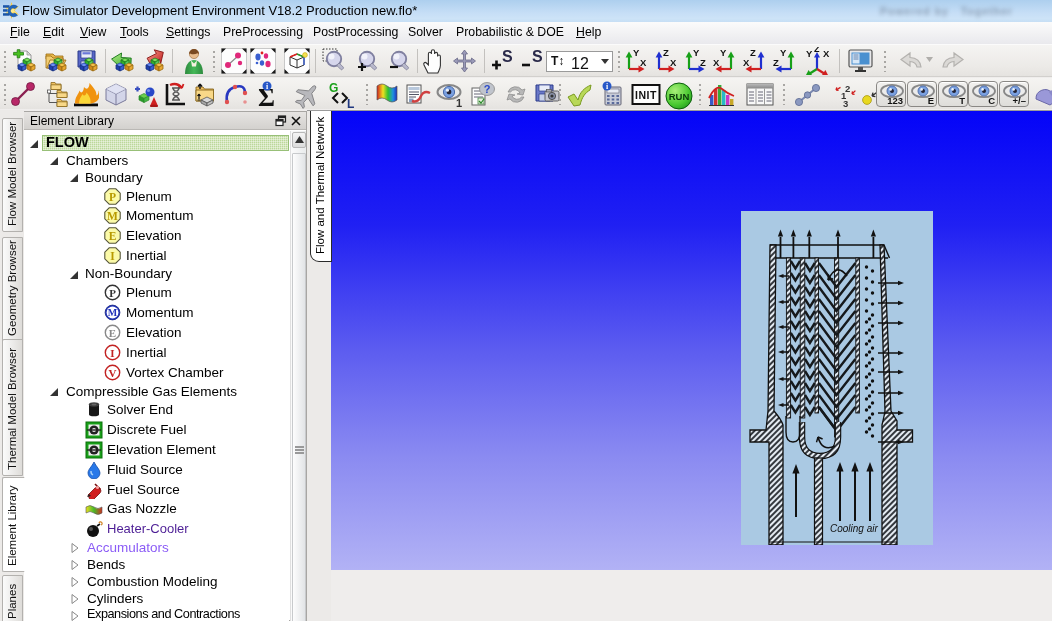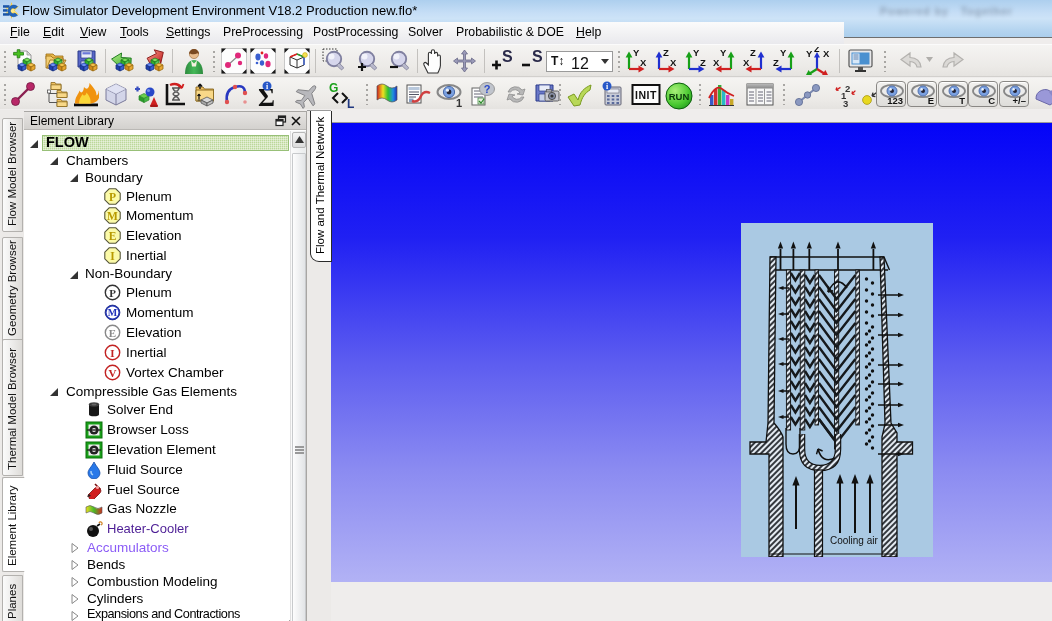--- a/index.html
+++ b/index.html
@@ -3,21 +3,21 @@
 <meta charset="utf-8">
 <style>
   * { margin:0; padding:0; box-sizing:border-box; }
   html,body { width:1052px; height:621px; overflow:hidden; font-family:"Liberation Sans",sans-serif; }
   #app { position:relative; width:1052px; height:621px; background:#efedec; overflow:hidden; }
   #titlebar { position:absolute; left:0; top:0; width:1052px; height:38px;
     background:linear-gradient(180deg,#adcfee 0%,#c6def6 35%,#cde3f7 50%,#b6d5f0 80%,#abceec 100%);
     border-bottom:1px solid #6e6e6e; }
   #titlebar .ttext { position:absolute; left:22px; top:3px; font-size:13px; color:#000; }
   #titlebar .wmark { position:absolute; left:880px; top:5px; color:rgba(85,100,120,0.5); font-size:10.5px; filter:blur(2.2px); font-weight:bold; letter-spacing:1px;}
-  #menubar { position:absolute; left:0; top:22px; width:844px; height:22px;
+  #menubar { position:absolute; left:0; top:22px; width:1052px; height:22px;
     background:linear-gradient(180deg,#fbfbfb,#f1f1f3 55%,#e9e9ed); font-size:12.3px; }
   #menubar span.mi { position:absolute; top:3px; color:#000; }
   #menubar u { text-decoration:underline; }
   .tbrow { position:absolute; left:0; width:1052px;
     background:linear-gradient(180deg,#f5f4f2,#eceae7 70%,#e5e3e0); }
   #tb1 { top:44px; height:33px; border-top:1px solid #fbfbfb; border-bottom:1px solid #d2d0cd; }
   #tb2 { top:78px; height:31px; }
   .ic { position:absolute; }
   .vsep { position:absolute; top:4px; width:1px; height:24px; background:#c3c1be; }
   .grip { position:absolute; top:6px; width:2px; height:21px;
@@ -30,22 +30,22 @@
   .vtab .vt { position:absolute; left:3px; bottom:5px; transform-origin:0 100%; transform:rotate(-90deg) translateY(100%);
     white-space:nowrap; font-size:11.5px; color:#111; }
   #panel { position:absolute; left:24px; top:1px; width:283px; height:510px; background:#fff;
     border:1px solid #a8a6a3; border-left:none; }
   #phead { position:absolute; left:0; top:0; width:282px; height:18px;
     background:linear-gradient(180deg,#e6e4e2,#d3d1ce); border-bottom:1px solid #bab8b5; }
   #phead .pt { position:absolute; left:6px; top:2px; font-size:12px; color:#000; }
   #tree { position:absolute; left:0; top:19px; width:265px; height:490px; background:#fff; overflow:hidden; }
   #sbar { position:absolute; right:0px; top:19px; width:16px; height:490px; background:linear-gradient(90deg,#fbfbfb,#e9ebec); border-left:1px solid #e0e0e0; }
   #midstrip { position:absolute; left:307px; top:0; width:24px; height:511px; background:#eceae8; border-top:1px solid #9b9b9b;}
-  #canvas { position:absolute; left:331px; top:12px; width:721px; height:460px; border-top:1px solid #9b9b9b;
-    background:linear-gradient(180deg,#0404f8 0%,#2020f3 25%,#5c5cf0 52%,#8a8af1 75%,#b2b2f5 100%); }
+  #canvas { position:absolute; left:331px; top:0; width:721px; height:460px; border-top:1px solid #9b9b9b;
+    background:linear-gradient(180deg,#0404f8 0%,#2020f3 25%,#5c5cf0 52%,#8a8af1 75%,#b2b2f5 100%);font-style:italic; }
   #ftntab { position:absolute; left:310px; top:1px; width:22px; height:151px; background:#fff;
     border:1px solid #2a2a2a; border-top:none; border-radius:0 0 0 9px; z-index:5; }
   #ftntab .vt { position:absolute; left:3px; bottom:7px; transform-origin:0 100%; transform:rotate(-90deg) translateY(100%);
     white-space:nowrap; font-size:11.5px; color:#000; }
   #coolimg { position:absolute; left:410px; top:100px; width:192px; height:334px; background:#aac9e3; }
 </style>
 </head>
 <body>
 <div id="app">
 <div id="titlebar">
@@ -902,21 +902,21 @@
 <ellipse cx="9" cy="3.4" rx="2.6" ry="1" fill="#666"></ellipse>
       </svg>
       <span style="position:absolute;left:107px;top:402px;font-size:13.5px;color:#000">Solver End</span>
       <svg style="position:absolute;left:85px;top:421px" width="18" height="18" viewBox="0 0 18 18">
 <rect x="1" y="1" width="16" height="16" fill="#18a018" stroke="#0a700a" stroke-width="1"></rect>
 <rect x="3.5" y="3.5" width="11" height="11" fill="#eee"></rect>
 <circle cx="9" cy="9" r="4.6" fill="#222"></circle>
         <circle cx="9" cy="9" r="2" fill="#eee"></circle>
         <path d="M2 9 h14" stroke="#222" stroke-width="1.4"></path>
       </svg>
-      <span style="position:absolute;left:107px;top:422px;font-size:13.5px;color:#000">Browser Loss</span>
+      <span style="position:absolute;left:107px;top:422px;font-size:13.5px;color:#000">Discrete Fuel</span>
       <svg style="position:absolute;left:85px;top:441px" width="18" height="18" viewBox="0 0 18 18">
 <rect x="1" y="1" width="16" height="16" fill="#18a018" stroke="#0a700a" stroke-width="1"></rect>
 <rect x="3.5" y="3.5" width="11" height="11" fill="#eee"></rect>
 <circle cx="9" cy="9" r="4.6" fill="#222"></circle>
         <circle cx="9" cy="9" r="2" fill="#eee"></circle>
         <path d="M2 9 h14" stroke="#222" stroke-width="1.4"></path>
       </svg>
       <span style="position:absolute;left:107px;top:442px;font-size:13.5px;color:#000">Elevation Element</span>
       <svg style="position:absolute;left:85px;top:461px" width="18" height="18" viewBox="0 0 18 18">
 <path d="M9 1 c2.5 5 6 7.5 6 11 a6 6 0 0 1 -12 0 c0 -3.5 3.5 -6 6 -11 Z" fill="#2878e8" stroke="#1a50a8" stroke-width="0.8"></path>

